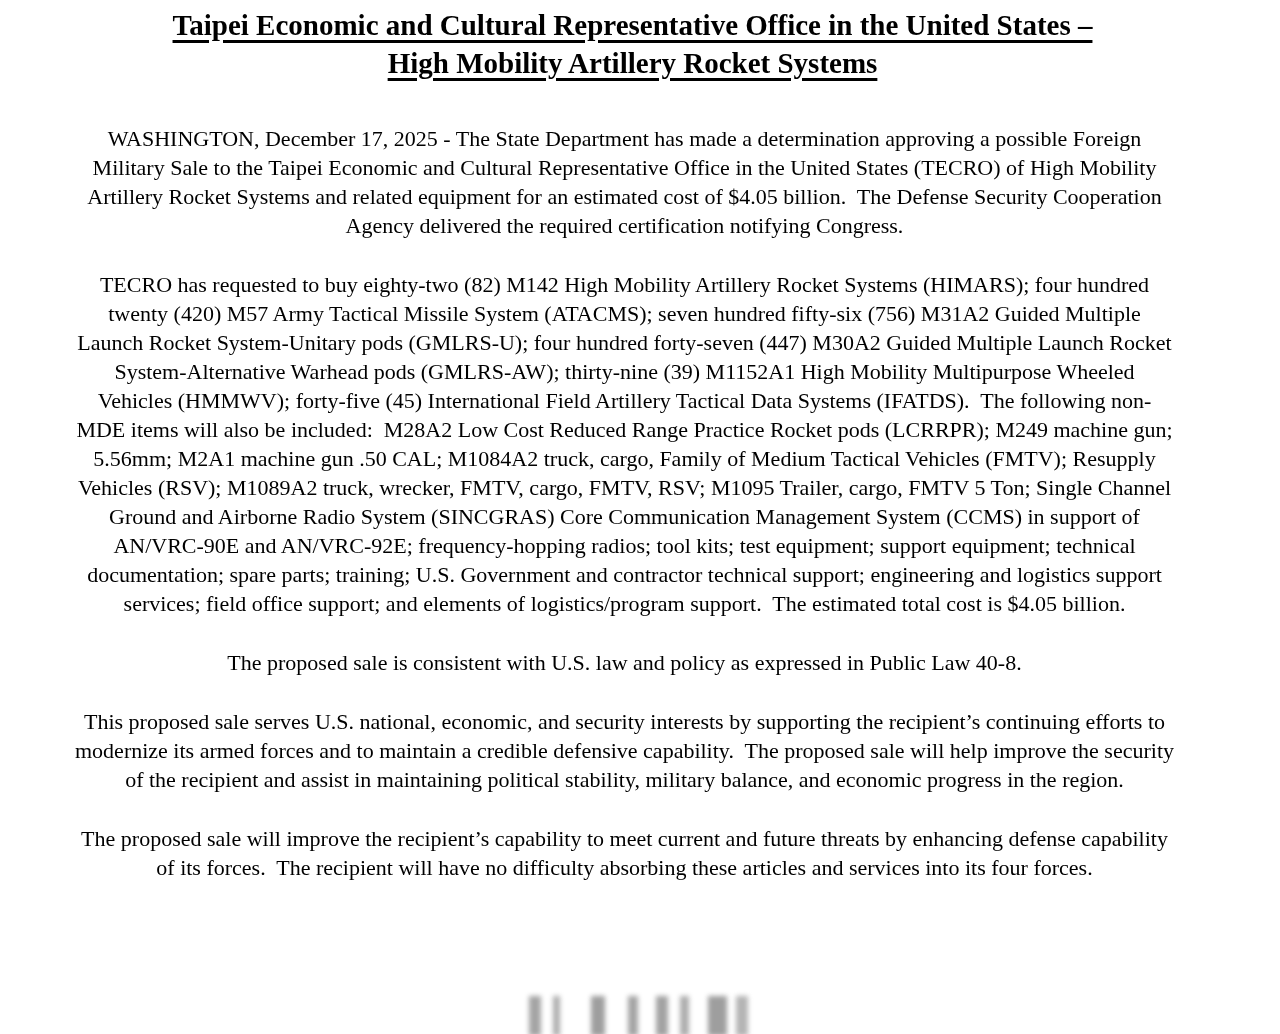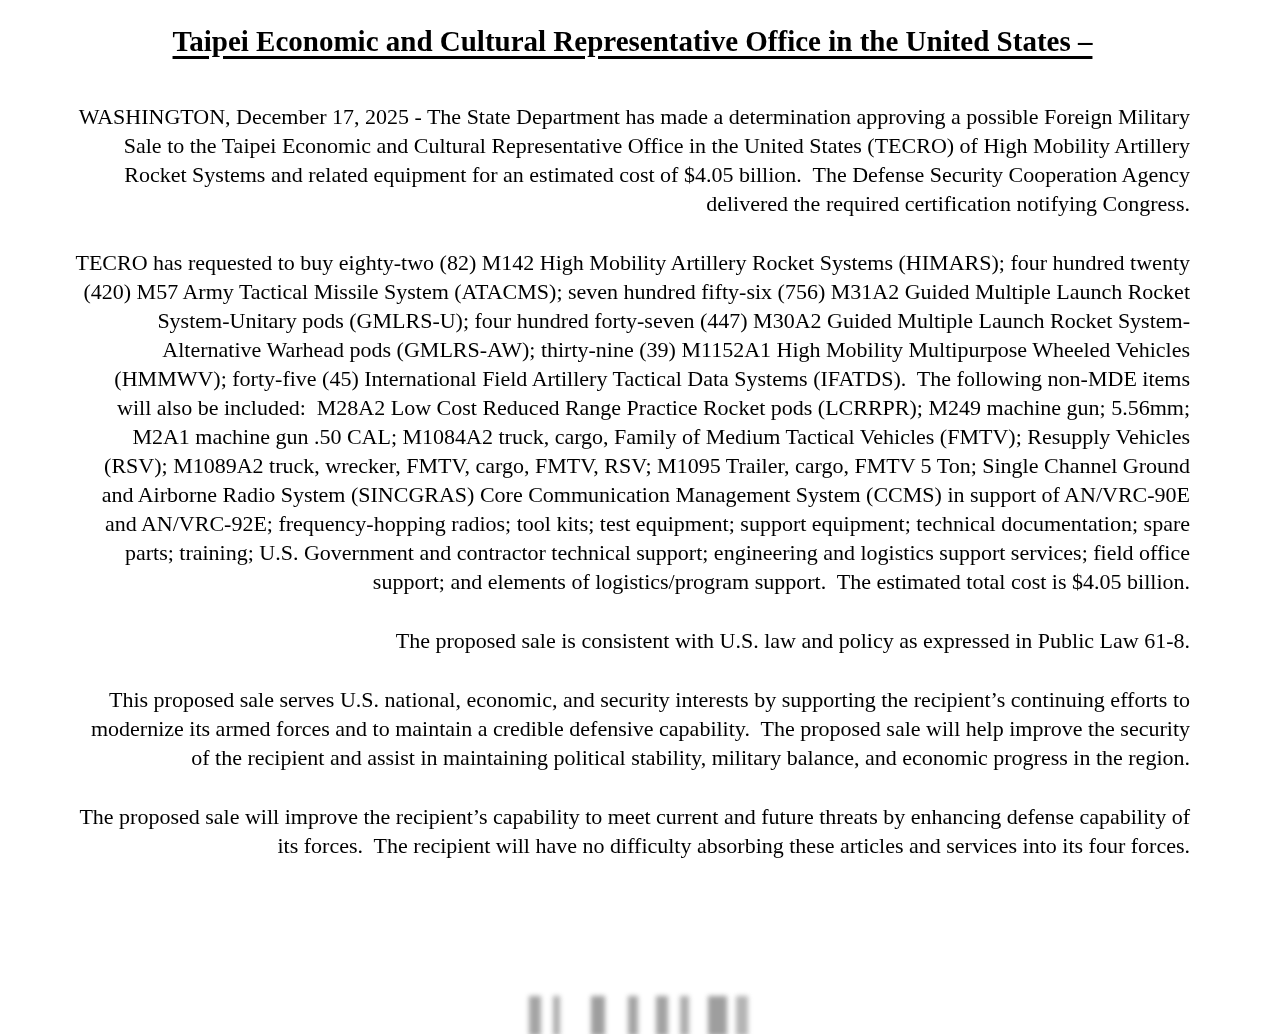--- a/index.html
+++ b/index.html
@@ -12,43 +12,43 @@
     height: 1034px;
     position: relative;
     overflow: hidden;
     font-family: "Liberation Serif", "DejaVu Serif", serif;
     color: #000000;
   }
   .page {
     box-sizing: border-box;
     width: 1280px;
     height: 1034px;
-    padding: 22px 90px 0 75px;
+    padding: 6px 90px 0 75px;
     background: #ffffff;
   }
   .doc-title {
     text-align: center;
     font-weight: bold;
     font-size: 29px;
     line-height: 38px;
     margin: 0 10px 0 10px;
   }
   .doc-title .title-line {
     text-decoration: underline;
     text-decoration-thickness: 2.5px;
     text-underline-offset: 5px;
   }
   .doc-body {
     margin-top: 42px;
   }
   .doc-body p {
     font-size: 22px;
     line-height: 29px;
-    margin: 0 0 30px 0;
-    text-align: right;
+    margin: 0 16px 30px 0;
+    text-align: center;
     white-space: pre-wrap;
   }
   
   .watermark {
     position: absolute;
     left: 520px;
     top: 996px;
     width: 235px;
     height: 40px;
     opacity: 0.55;
@@ -75,25 +75,26 @@
     pointer-events: none;
   }
 </style>
 </head>
 <body>
 
 <div class="page">
 
   <h1 class="doc-title">
     <span class="title-line">Taipei Economic and Cultural Representative Office in the United States –</span><br>
+    <span class="title-line">High Mobility Artillery Rocket Systems</span>
   </h1>
 
   <div class="doc-body">
     <p>WASHINGTON, December 17, 2025 - The State Department has made a determination approving a possible Foreign Military Sale to the Taipei Economic and Cultural Representative Office in the United States (TECRO) of High Mobility Artillery Rocket Systems and related equipment for an estimated cost of $4.05 billion.  The Defense Security Cooperation Agency delivered the required certification notifying Congress.</p>
     <p>TECRO has requested to buy eighty-two (82) M142 High Mobility Artillery Rocket Systems (HIMARS); four hundred twenty (420) M57 Army Tactical Missile System (ATACMS); seven hundred fifty-six (756) M31A2 Guided Multiple Launch Rocket System-Unitary pods (GMLRS-U); four hundred forty-seven (447) M30A2 Guided Multiple Launch Rocket System-Alternative Warhead pods (GMLRS-AW); thirty-nine (39) M1152A1 High Mobility Multipurpose Wheeled Vehicles (HMMWV); forty-five (45) International Field Artillery Tactical Data Systems (IFATDS).  The following non-MDE items will also be included:  M28A2 Low Cost Reduced Range Practice Rocket pods (LCRRPR); M249 machine gun; 5.56mm; M2A1 machine gun .50 CAL; M1084A2 truck, cargo, Family of Medium Tactical Vehicles (FMTV); Resupply Vehicles (RSV); M1089A2 truck, wrecker, FMTV, cargo, FMTV, RSV; M1095 Trailer, cargo, FMTV 5 Ton; Single Channel Ground and Airborne Radio System (SINCGRAS) Core Communication Management System (CCMS) in support of AN/VRC-90E and AN/VRC-92E; frequency-hopping radios; tool kits; test equipment; support equipment; technical documentation; spare parts; training; U.S. Government and contractor technical support; engineering and logistics support services; field office support; and elements of logistics/program support.  The estimated total cost is $4.05 billion.</p>
-    <p>The proposed sale is consistent with U.S. law and policy as expressed in Public Law 61-8.</p>
+    <p>The proposed sale is consistent with U.S. law and policy as expressed in Public Law 40-8.</p>
     <p>This proposed sale serves U.S. national, economic, and security interests by supporting the recipient’s continuing efforts to modernize its armed forces and to maintain a credible defensive capability.  The proposed sale will help improve the security of the recipient and assist in maintaining political stability, military balance, and economic progress in the region.</p>
     <p>The proposed sale will improve the recipient’s capability to meet current and future threats by enhancing defense capability of its forces.  The recipient will have no difficulty absorbing these articles and services into its four forces.</p>
   </div>
 
   <div class="watermark"></div>
 
 </div>
 
 </body></html>

